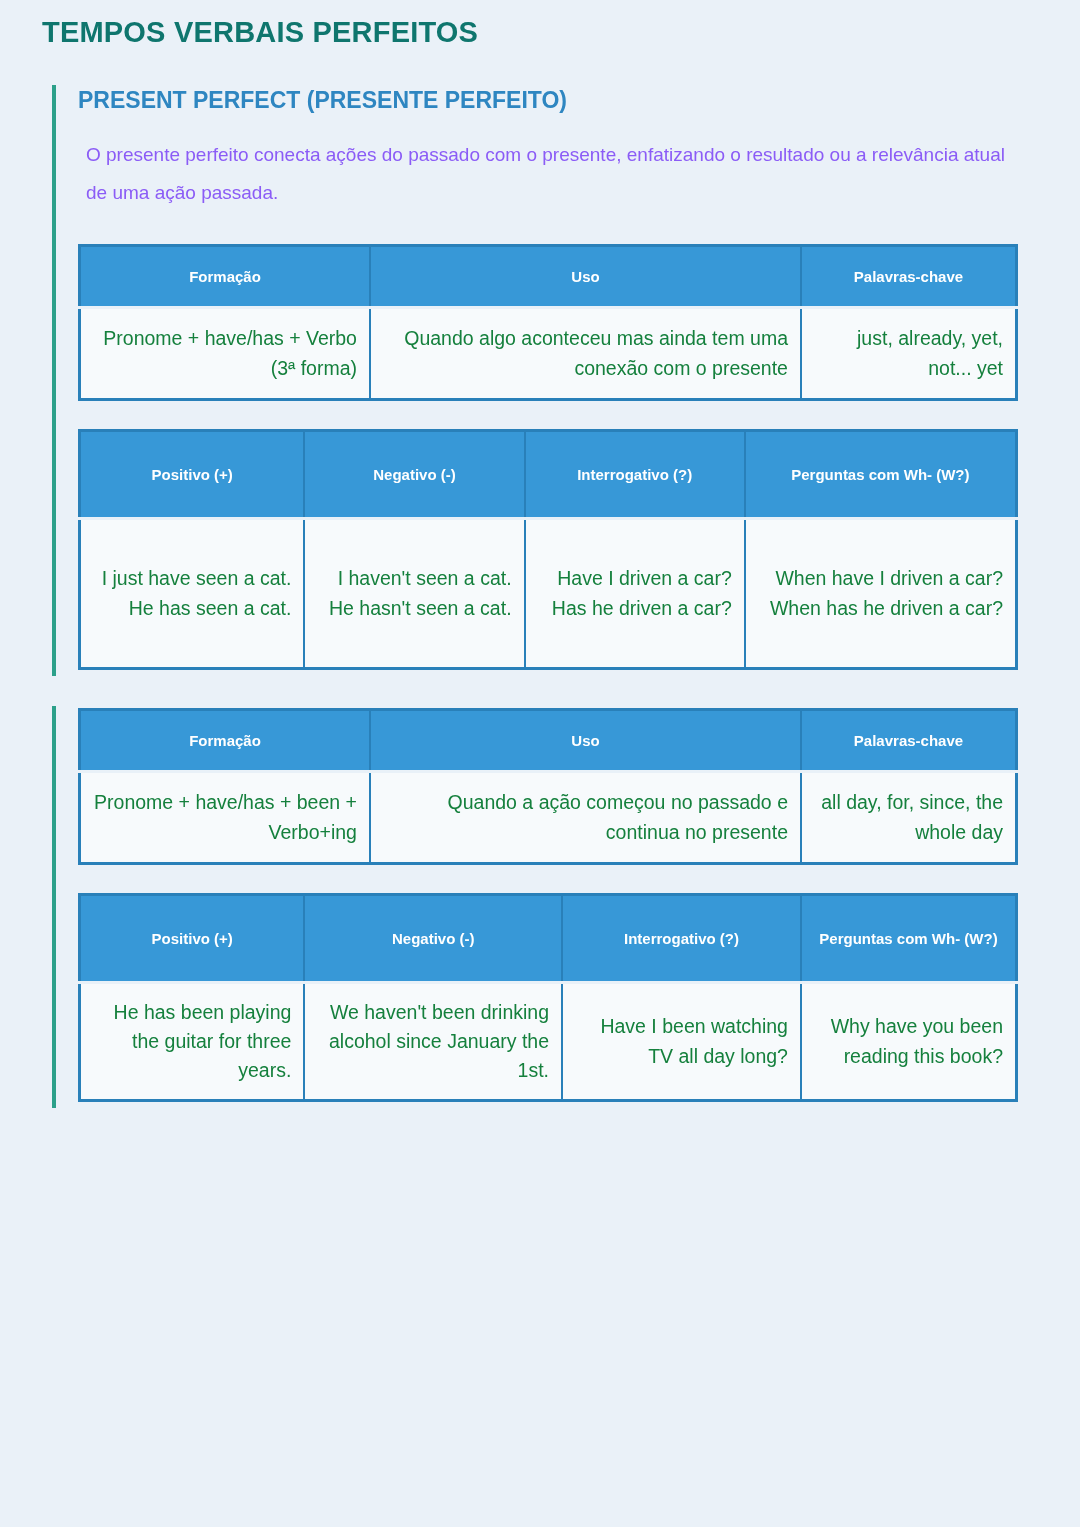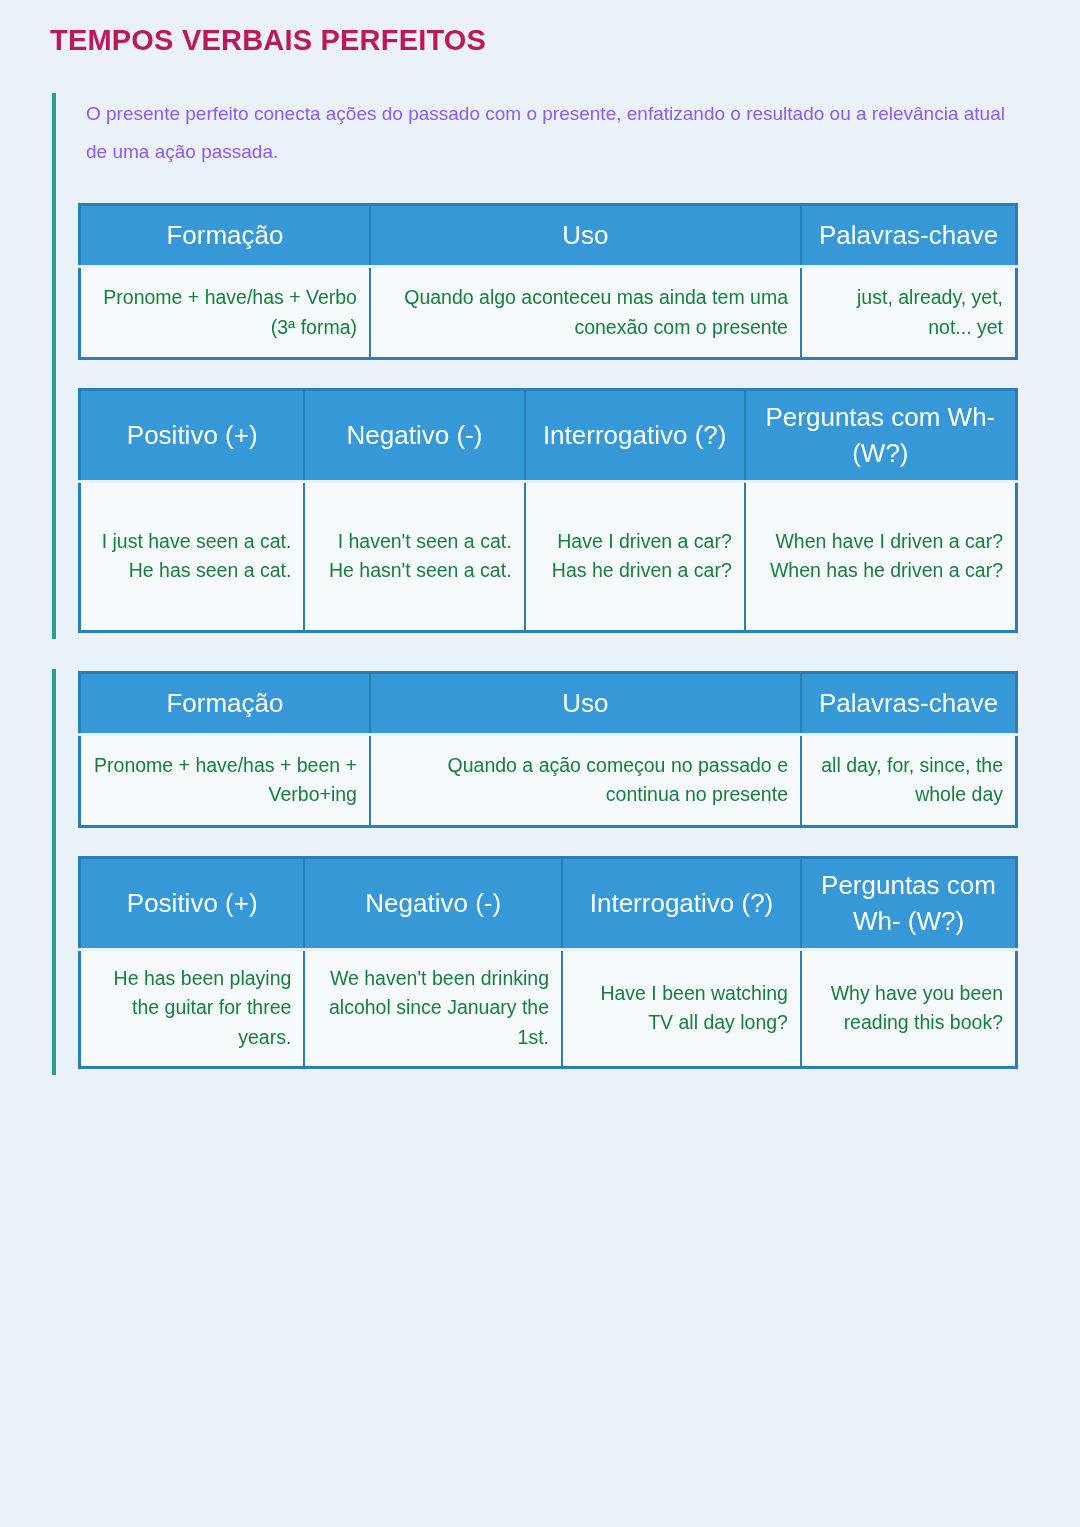--- a/index.html
+++ b/index.html
@@ -6,26 +6,26 @@
   html, body {
     margin: 0; padding: 0;
   }
   body {
     width: 1080px; height: 1527px;
     background: #eaf1f8;
     overflow: hidden;
     font-family: "Liberation Sans", "DejaVu Sans", sans-serif;
   }
   .page-title {
-    margin: 8px;
+    margin: 0;
     padding: 16px 14px 0 42px;
     font-size: 29px;
     font-weight: 600;
     letter-spacing: 0.2px;
-    color: #be185d;
+    color: #0f766e;
   }
   .section {
     margin: 36px 60px 0 52px;
     border-left: 4px solid #2ca08a;
     padding: 2px 0 6px 22px;
   }
   .section + .section { margin-top: 30px; }
   .section-heading {
     margin: 0 0 22px;
     font-size: 23px;
@@ -43,22 +43,22 @@
   table.grammar-table {
     width: 940px;
     border-collapse: collapse;
     border: 3px solid #2980b9;
     table-layout: fixed;
   }
   table.formation-table { margin-bottom: 28px; }
   .grammar-table th {
     background: #3798d7;
     color: #ffffff;
-    font-weight: 400;
-    font-size: 26px;
+    font-weight: 700;
+    font-size: 15px;
     line-height: 1.4;
     padding: 8px 10px;
     text-align: center;
     border: 2px solid #2980b9;
     border-bottom: 3px solid #e9f1f8;
   }
   .grammar-table td {
     background: #f7fafc;
     color: #15803d;
     font-size: 19.5px;
@@ -79,20 +79,21 @@
   .f-c1 { width: 31%; }  .f-c2 { width: 46%; }  .f-c3 { width: 23%; }
   .e1-c1 { width: 24%; } .e1-c2 { width: 23.5%; } .e1-c3 { width: 23.5%; } .e1-c4 { width: 29%; }
   .e2-c1 { width: 24%; } .e2-c2 { width: 27.5%; } .e2-c3 { width: 25.5%; } .e2-c4 { width: 23%; }
 </style>
 </head>
 <body>
 
 <h1 class="page-title">TEMPOS VERBAIS PERFEITOS</h1>
 
 <section class="section">
+  <h2 class="section-heading">PRESENT PERFECT (PRESENTE PERFEITO)</h2>
   <p class="section-desc">O presente perfeito conecta ações do passado com o presente, enfatizando o resultado ou a relevância atual de uma ação passada.</p>
 
   <table class="grammar-table formation-table">
     <colgroup>
         <col class="f-c1">
         <col class="f-c2">
         <col class="f-c3">
       </colgroup>
     <thead>
       <tr>

